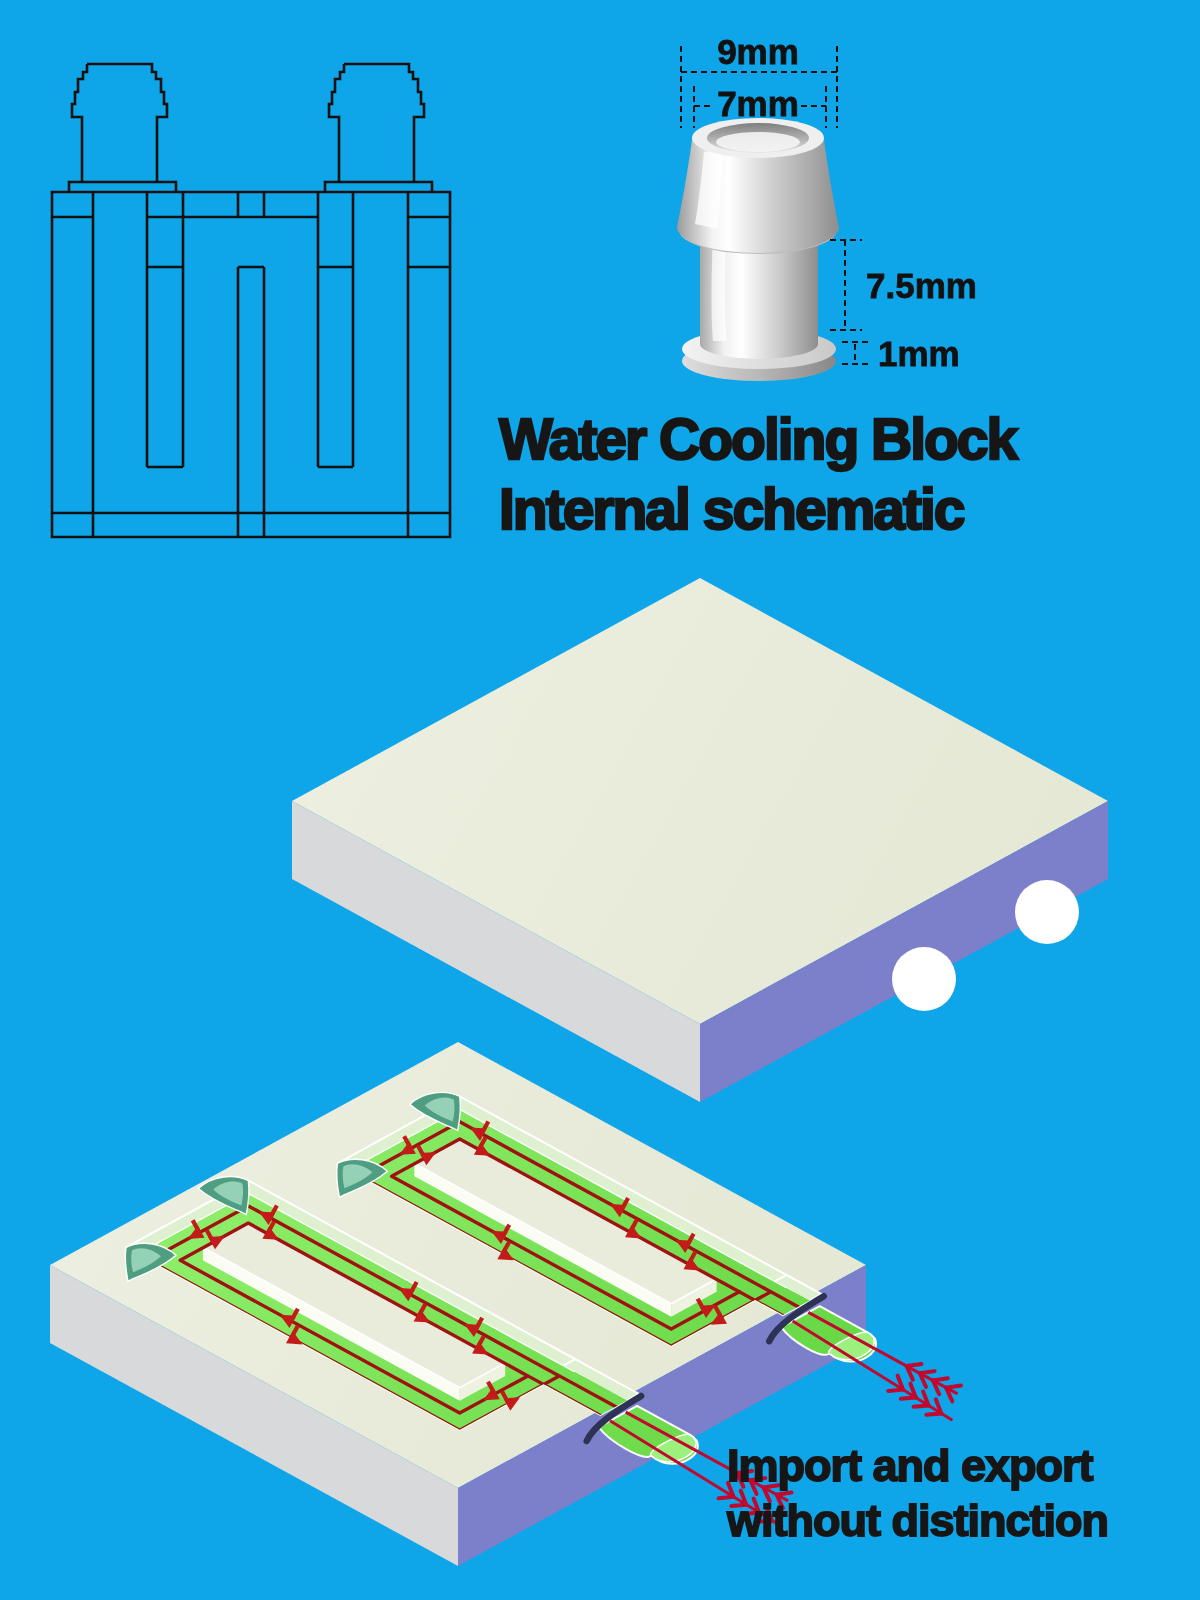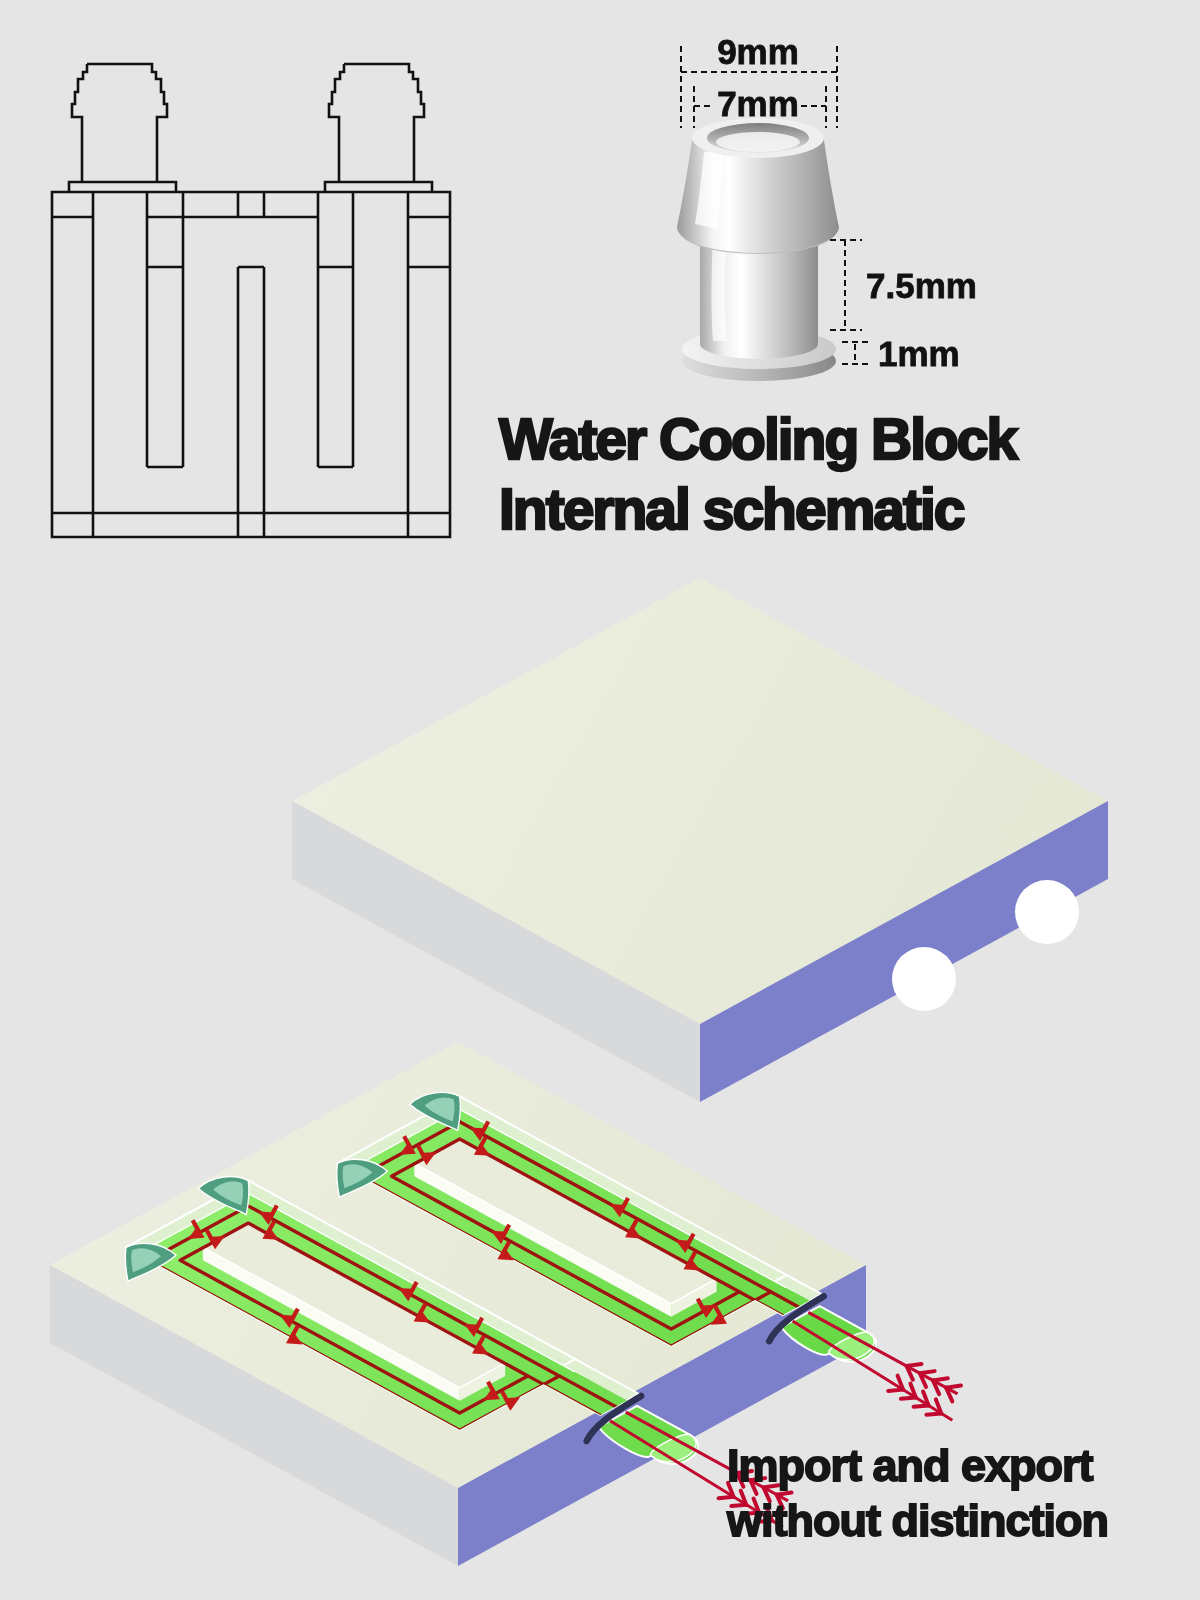--- a/index.html
+++ b/index.html
@@ -1,16 +1,16 @@
 <!DOCTYPE html>
 <html><head>
 <meta charset="utf-8">
 <style>
   html,body{margin:0;padding:0;background:#fff;}
-  .canvas{position:relative;width:1200px;height:1600px;background:#e5e5e5;overflow:hidden;
+  .canvas{position:relative;width:1200px;height:1600px;background:#0ea5e9;overflow:hidden;
           font-family:"Liberation Sans","DejaVu Sans",sans-serif;}
   svg{position:absolute;left:0;top:0;}
   .ln{fill:none;stroke:#111;stroke-width:2.6;stroke-linejoin:miter;}
   .dim{font-family:"Liberation Sans","DejaVu Sans",sans-serif;font-weight:bold;font-size:35px;
        fill:#111;paint-order:stroke;stroke:#111;stroke-width:0.8;}
   .dimline{fill:none;stroke:#111;stroke-width:2;stroke-dasharray:6 4;}
   .headline{font-family:"Liberation Sans","DejaVu Sans",sans-serif;font-weight:bold;font-size:57px;
        fill:#161616;paint-order:stroke;stroke:#161616;stroke-width:2.4;letter-spacing:-2px;}
   .caption{font-family:"Liberation Sans","DejaVu Sans",sans-serif;font-weight:bold;font-size:45px;
        fill:#161616;paint-order:stroke;stroke:#161616;stroke-width:1.8;letter-spacing:-1px;}

